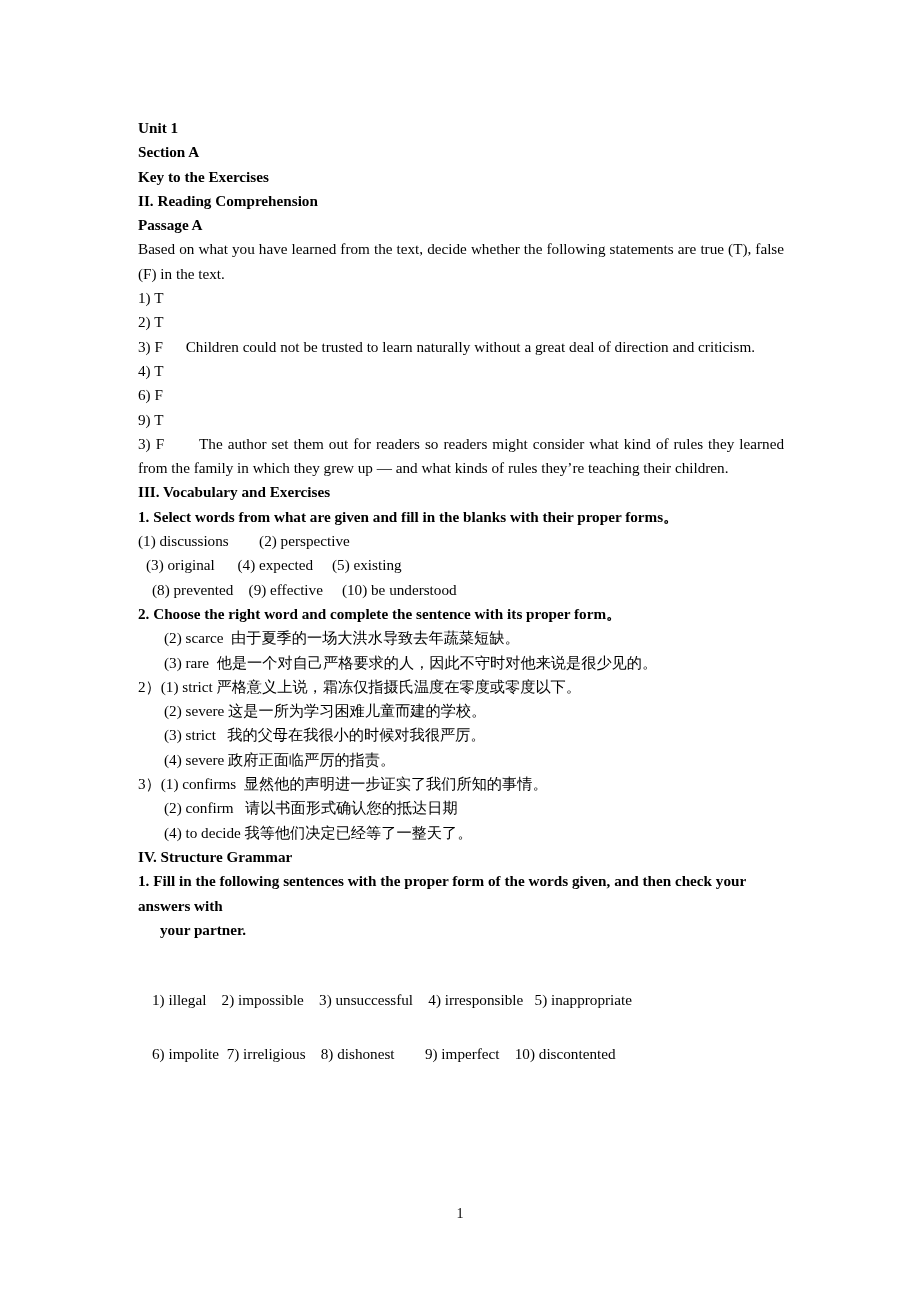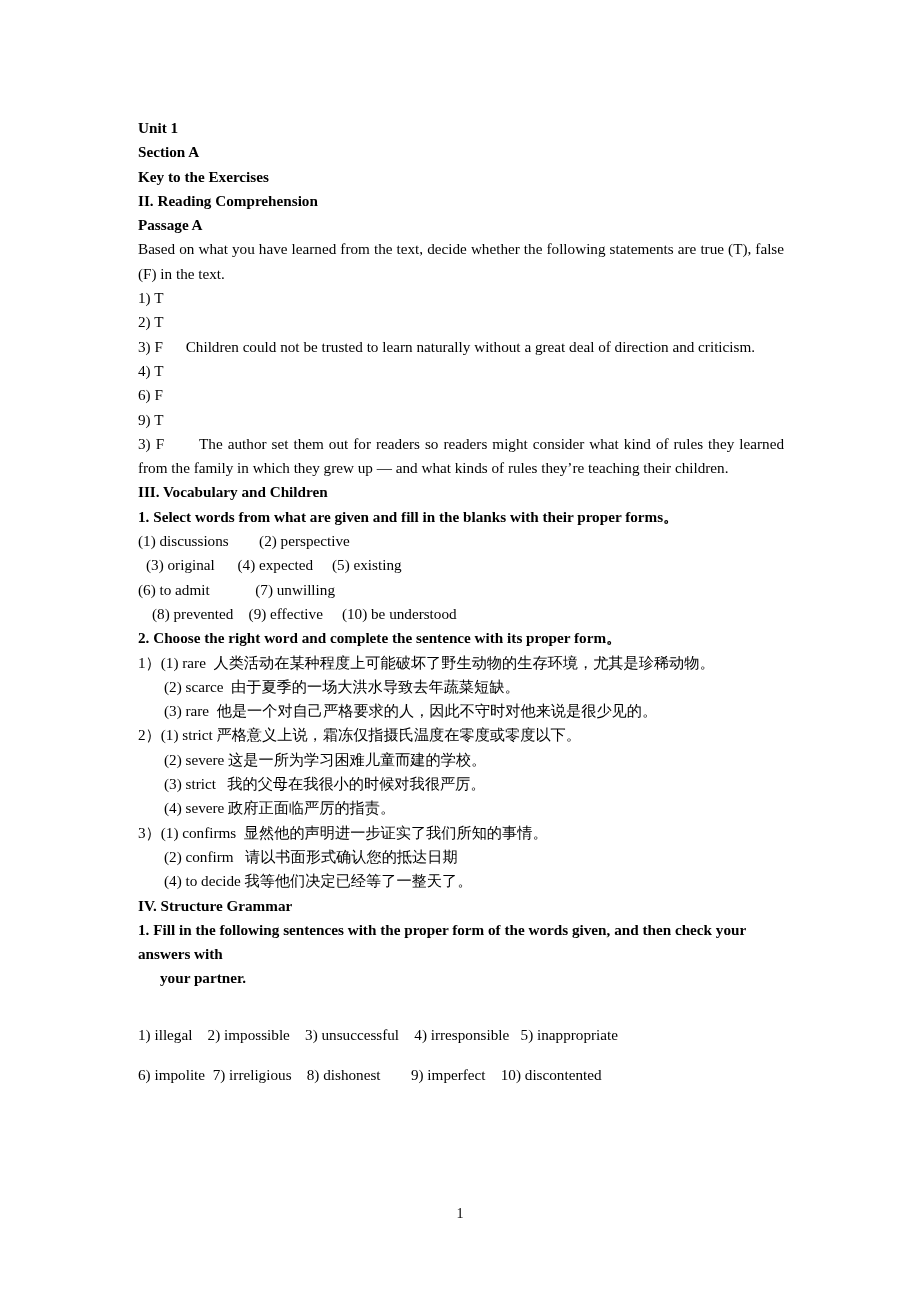--- a/index.html
+++ b/index.html
@@ -65,21 +65,21 @@
     font-family: "Liberation Serif", "DejaVu Serif", serif;
   }
   .gapline {
     font-size: 15.2px;
     line-height: 24.3px;
     height: 24.3px;
   }
   .wide {
     line-height: 40px;
     font-size: 15.2px;
-    margin: 0;
+    margin: 14px;
     white-space: pre-wrap;
   }
   .pagenum {
     position: absolute;
     left: 0;
     top: 1205px;
     width: 920px;
     text-align: center;
     font-size: 14px;
     line-height: 18px;
@@ -100,31 +100,29 @@
     <div class="para para-bold" style="text-align:justify;">Based on what you have learned from the text, decide whether the following statements are true (T), false (F) in the text.</div>
 
     <div class="ln"><span>1) T</span></div>
     <div class="ln"><span>2) T</span></div>
     <div class="para"><span>3) F</span><span>      </span><span>Children could not be trusted to learn naturally without a great deal of direction and criticism.</span></div>
     <div class="ln"><span>4) T</span></div>
     <div class="ln"><span>6) F</span></div>
     <div class="ln"><span>9) T</span></div>
     <div class="para"><span>3) F</span><span>       </span><span>The author set them out for readers so readers might consider what kind of rules they learned from the family in which they grew up — and what kinds of rules they’re teaching their children.</span></div>
 
-    <div class="head">III. Vocabulary and Children</div>
+    <div class="head">III. Vocabulary and Exercises</div>
     <div class="head">1. Select words from what are given and fill in the blanks with their proper forms。</div>
 
     <div class="ln">(1) discussions        (2) perspective</div>
     <div class="ln ind-sm">(3) original      (4) expected     (5) existing</div>
-    <div class="ln">(6) to admit            (7) unwilling</div>
     <div class="ln ind-md">(8) prevented    (9) effective     (10) be understood</div>
 
     <div class="head">2. Choose the right word and complete the sentence with its proper form。</div>
 
-    <div class="ln cjk"><span>1）</span><span>(1) rare  人类活动在某种程度上可能破坏了野生动物的生存环境，尤其是珍稀动物。</span></div>
     <div class="ln cjk ind-cn">(2) scarce  由于夏季的一场大洪水导致去年蔬菜短缺。</div>
     <div class="ln cjk ind-cn">(3) rare  他是一个对自己严格要求的人，因此不守时对他来说是很少见的。</div>
 
     <div class="ln cjk"><span>2）</span><span>(1) strict 严格意义上说，霜冻仅指摄氏温度在零度或零度以下。</span></div>
     <div class="ln cjk ind-cn">(2) severe 这是一所为学习困难儿童而建的学校。</div>
     <div class="ln cjk ind-cn">(3) strict   我的父母在我很小的时候对我很严厉。</div>
     <div class="ln cjk ind-cn">(4) severe 政府正面临严厉的指责。</div>
 
     <div class="ln cjk"><span>3）</span><span>(1) confirms  显然他的声明进一步证实了我们所知的事情。</span></div>
     <div class="ln cjk ind-cn">(2) confirm   请以书面形式确认您的抵达日期</div>

